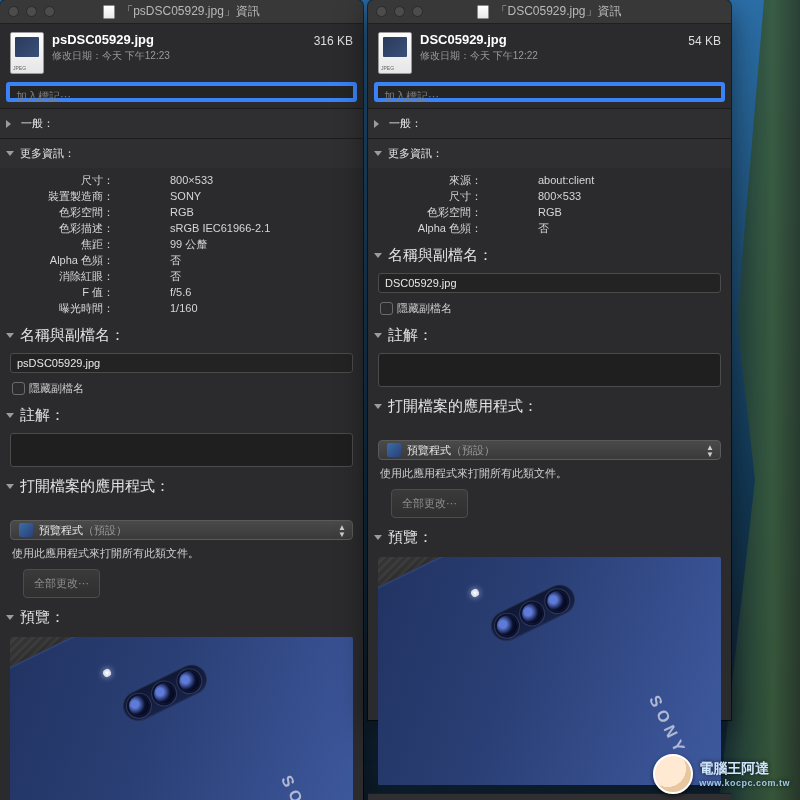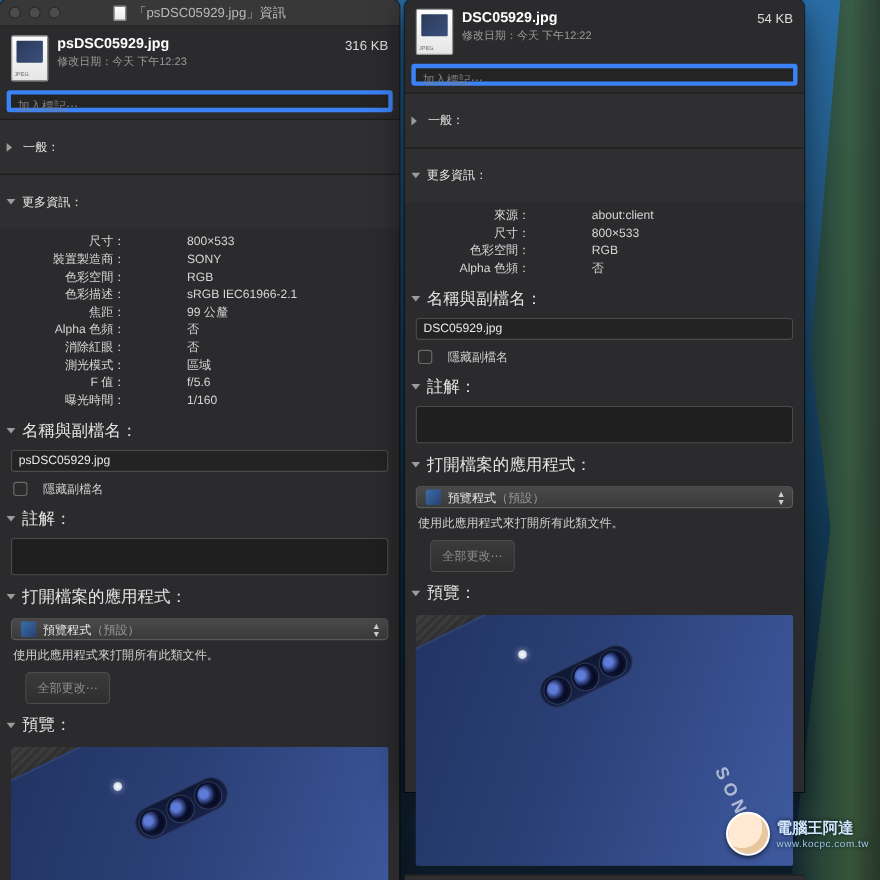--- a/index.html
+++ b/index.html
@@ -8,30 +8,30 @@
     position: relative; width: 800px; height: 800px;
     background: linear-gradient(180deg,#2b6fa8 0%, #1e4d73 35%, #123955 60%, #132739 85%, #0c1a27 100%);
   }
   .cliffs {
     position:absolute; right:0; top:0; width:90px; height:800px;
     background: linear-gradient(90deg, rgba(0,0,0,0) 0%, #2b4a3a 40%, #3a5b3a 70%, #2a3a2a 100%);
     clip-path: polygon(60% 0,100% 0,100% 100%,10% 100%,50% 60%,30% 40%);
     opacity:.9;
   }
   .watermark {
-    position:absolute; right:10px; bottom:22px; display:flex; align-items:center; gap:6px;
+    position:absolute; right:10px; bottom:6px; display:flex; align-items:center; gap:6px;
     color:#cfe6ff; font-size:14px; font-weight:700; text-shadow:0 0 4px rgba(0,0,0,.8);
   }
   .watermark .mascot {
     width:40px; height:40px; border-radius:50%;
     background: radial-gradient(circle at 35% 35%, #ffe9d3 0 55%, #e8c69e 56% 100%);
     border:2px solid #fff; box-shadow:0 2px 4px rgba(0,0,0,.6);
     position:relative;
   }
-  .watermark small { display:block; font-size:9px; font-weight:400; color:#9ec7e8; letter-spacing:.5px;}
+  .watermark small { display:block; font-size:9px; font-weight:700; color:#9ec7e8; letter-spacing:.5px;}
   .info-window {
     position:absolute; top:0; width:363px;
     background:#2b2b2d; color:#ddd; font-size:11px;
     box-shadow: 0 10px 30px rgba(0,0,0,.5), 0 0 0 1px rgba(0,0,0,.6);
     border-radius:6px 6px 0 0;
   }
   .win-left  { left:0;  height:800px;}
   .win-right { left:368px; height:720px;}
   .titlebar {
     height:24px; display:flex; align-items:center; gap:7px; padding:0 8px;
@@ -58,40 +58,40 @@
     border-radius:1px;
   }
   .header .fname { font-size:13px; font-weight:700; color:#fff;}
   .header .mod   { font-size:10px; color:#9a9a9a; margin-top:2px;}
   .header .size  { margin-left:auto; font-size:12px; color:#ddd; padding-top:2px;}
   .tag-field {
     margin:2px 6px 6px 6px; height:20px; border:4px solid #3b82f6; border-radius:3px;
     color:#7d7d7d; padding:3px 6px; font-size:11px; background:#242424;
   }
   .section-head {
-    display:flex; align-items:center; gap:6px; padding:17px 6px; font-size:11px; color:#e4e4e4;
+    display:flex; align-items:center; gap:6px; padding:7px 6px; font-size:11px; color:#e4e4e4;
     border-top:1px solid #1c1c1c; background:#2f2f31;
   }
   .tri { width:0; height:0; border-left:4px solid transparent; border-right:4px solid transparent;}
   .tri.down { border-top:5px solid #9b9b9b;}
   .tri.right{ border-top:4px solid transparent; border-bottom:4px solid transparent; border-left:5px solid #9b9b9b;}
   .section-body { padding:4px 4px 8px 4px;}
   .kv { display:flex; font-size:11px; line-height:16px;}
   .kv .k { width:118px; text-align:right; color:#d6d6d6; padding-right:8px;}
   .kv .v { color:#d6d6d6;margin-left:48px;}
   .sub-head { display:flex; align-items:center; gap:6px; padding:2px 6px 4px 6px; font-size:15px; color:#e4e4e4;}
   .name-input {
     margin:4px 10px; height:20px; background:#232323; border:1px solid #4b4b4b; border-radius:3px;
     color:#e8e8e8; font-size:11px; padding:3px 6px;
   }
-  .checkbox-row { display:flex; align-items:center; gap:14px; padding:4px 12px 8px 12px; font-size:11px; color:#cfcfcf;}
+  .checkbox-row { display:flex; align-items:center; gap:4px; padding:4px 12px 8px 12px; font-size:11px; color:#cfcfcf;}
   .chk { width:13px; height:13px; border:1px solid #6b6b6b; border-radius:3px; background:#2c2c2c;}
   .textarea { margin:4px 10px 8px 10px; height:34px; background:#1f1f1f; border:1px solid #4b4b4b; border-radius:3px;}
   .select {
-    margin:6px 10px 4px 10px; height:20px; background:linear-gradient(#4a4a4a,#3a3a3a);
+    margin:20px 10px 4px 10px; height:20px; background:linear-gradient(#4a4a4a,#3a3a3a);
     border:1px solid #5a5a5a; border-radius:4px; display:flex; align-items:center; padding:0 8px;
     font-size:11px; color:#e8e8e8; position:relative;
   }
   .select .arrows{ position:absolute; right:6px; top:3px; font-size:8px; line-height:7px; color:#cfcfcf; text-align:center;}
   .hint { font-size:11px; color:#cfcfcf; padding:2px 12px 6px 12px;}
   .btn-sm {
     margin:2px 10px 8px 23px; display:inline-block; font-size:11px; color:#8d8d8d;
     background:linear-gradient(#3a3a3a,#2f2f2f); border:1px solid #4c4c4c; border-radius:4px;
     padding:6px 10px;
   }
@@ -188,24 +188,20 @@
           <div class="k">焦距：</div>
           <div class="v">99 公釐</div>
         </div>
       <div class="kv">
           <div class="k">Alpha 色頻：</div>
           <div class="v">否</div>
         </div>
       <div class="kv">
           <div class="k">消除紅眼：</div>
           <div class="v">否</div>
-        </div>
-      <div class="kv">
-          <div class="k">測光模式：</div>
-          <div class="v">區域</div>
         </div>
       <div class="kv">
           <div class="k">F 值：</div>
           <div class="v">f/5.6</div>
         </div>
       <div class="kv">
           <div class="k">曝光時間：</div>
           <div class="v">1/160</div>
         </div>
     </div>
@@ -253,20 +249,31 @@
             <span class="lens l3"></span>
           </div>
         <div class="sony">SONY</div>
       </div>
     </div>
 
     
   </div>
 
   <div class="info-window win-right">
+    <div class="titlebar">
+      <div class="traffic">
+          <span></span>
+          <span></span>
+          <span></span>
+        </div>
+      <div class="title">
+          <span class="doc-icon-sm"></span>
+          <span>「DSC05929.jpg」資訊</span>
+        </div>
+    </div>
     <div class="header">
       <div class="file-icon">
           <div class="thumb"></div>
         </div>
       <div>
         <div class="fname">DSC05929.jpg</div>
         <div class="mod">修改日期：今天 下午12:22</div>
       </div>
       <div class="size">54 KB</div>
     </div>

